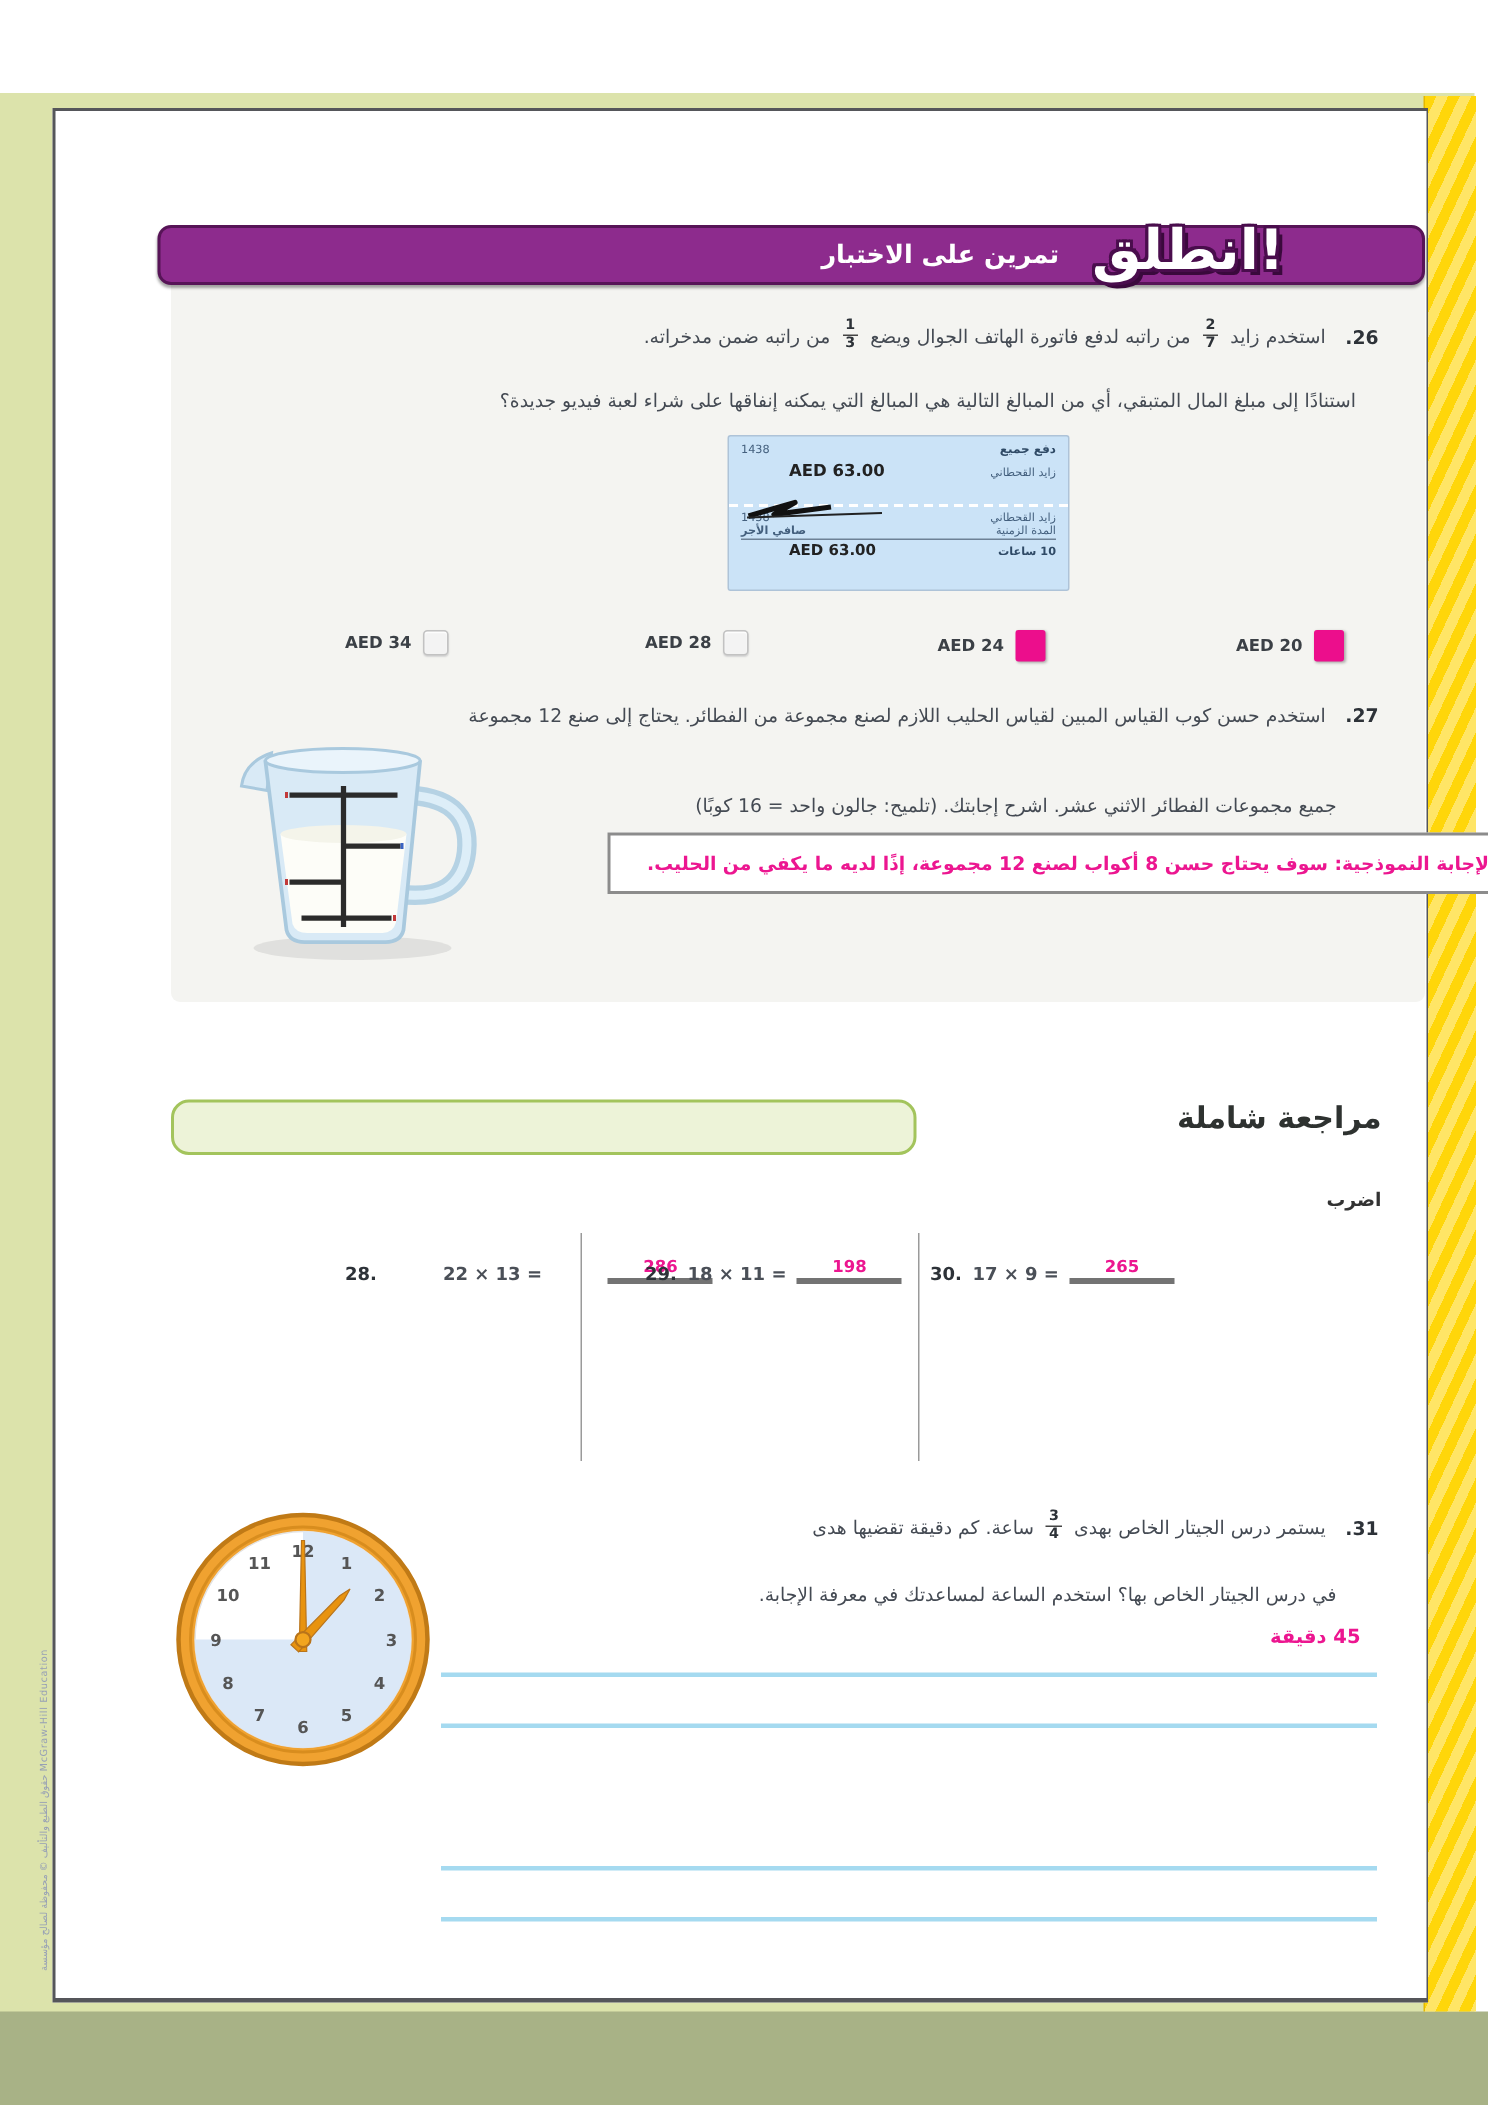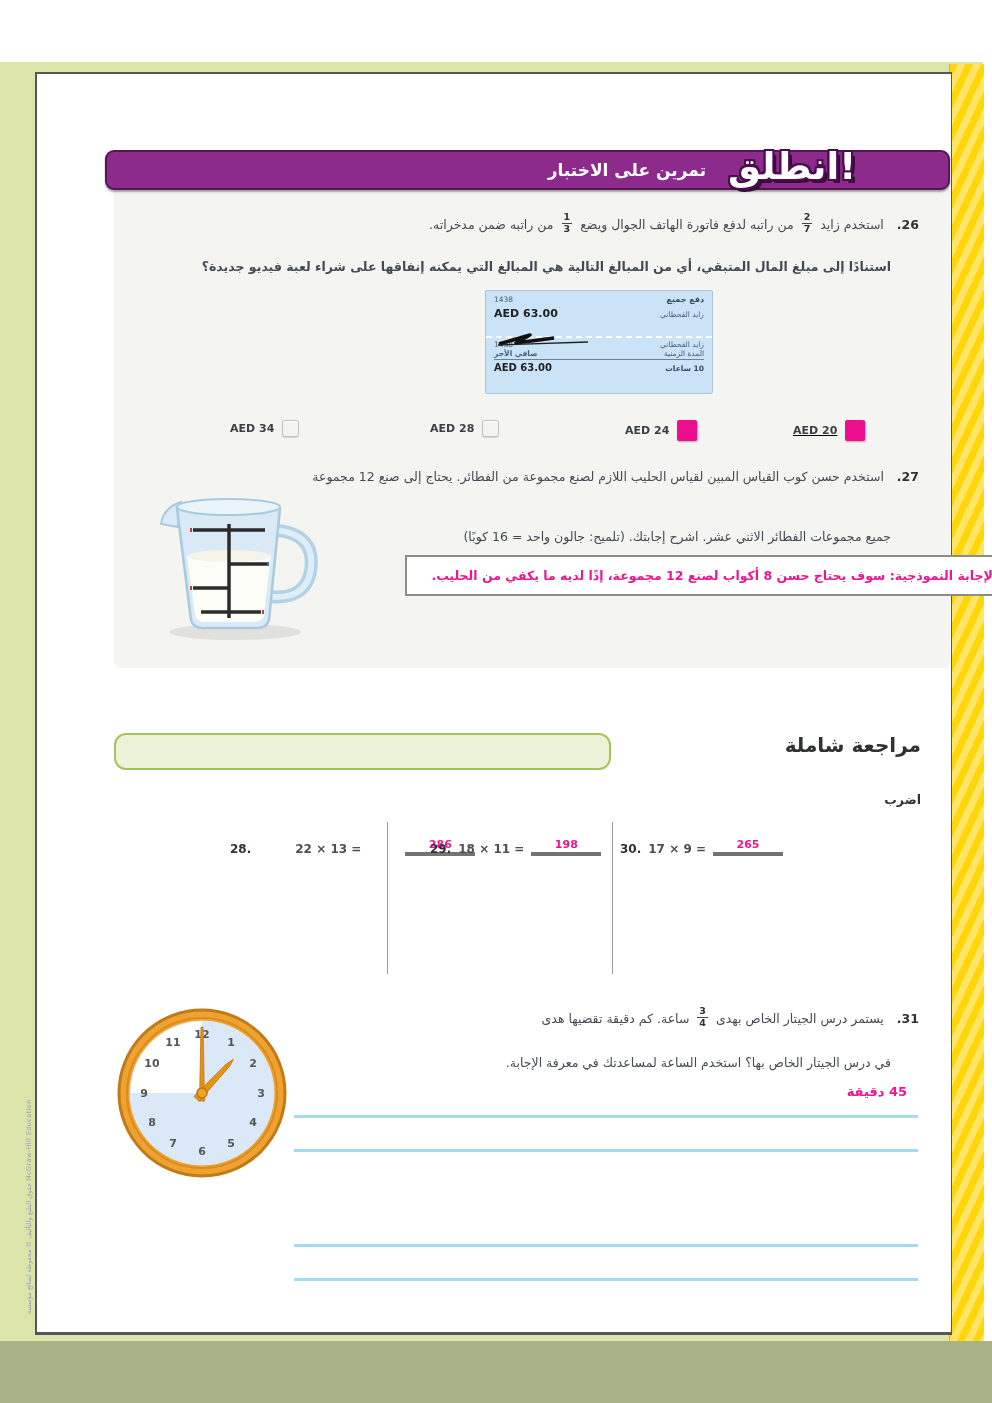--- a/index.html
+++ b/index.html
@@ -30,21 +30,21 @@
   .qnum{font-weight:bold;color:#2d3238;margin-left:9px;}
   .frac{display:inline-flex;flex-direction:column;align-items:center;vertical-align:middle;
     font-size:9.5px;font-weight:bold;line-height:1.15;margin:0 4px;position:relative;top:-2px;color:#2d3238;}
   .frac .den{border-top:1px solid #444;padding:0 2px;}
   .pink{color:#ec1690;font-weight:bold;}
   
   .paycheck{position:absolute;left:448px;top:216px;width:228px;height:104px;background:#cbe3f7;
     border:1px solid #aec3d8;border-radius:2px;box-sizing:border-box;padding:4px 8px;direction:rtl;font-size:7.5px;color:#44607e;}
   .pc-row{display:flex;justify-content:space-between;align-items:baseline;}
   .pc-title{font-weight:bold;font-size:8px;color:#2f4a66;}
-  .pc-amount{font-weight:bold;font-size:11px;color:#222;direction:ltr;}
+  .pc-amount{font-weight:bold;font-size:11px;color:#222;direction:ltr;margin-left:32px;}
   .pc-divider{border-top:2px dashed #fff;margin:3px -8px 2px;}
   .pc-rule{border-top:1.5px solid #6d8196;margin:1px 0 2px;}
   .sig{position:absolute;left:10px;top:40px;}
   
   .opt{position:absolute;top:346px;display:flex;align-items:center;gap:8px;direction:ltr;}
   .opt-label{font-weight:bold;font-size:11px;color:#3b4046;}
   .checkbox{width:15px;height:15px;background:#f3f3f3;border:1px solid #c2c2c2;border-radius:3px;
     box-shadow:inset 0 1px 1px #fff,0 1px 1px #d5d5d5;}
   .checkbox.on{width:20px;height:21px;background:#ec0e8c;border:none;border-radius:2px;
     box-shadow:1px 1px 2px rgba(0,0,0,.3);}
@@ -94,21 +94,21 @@
           <span>2</span>
           <span class="den">7</span>
         </span>
       <span>من راتبه لدفع فاتورة الهاتف الجوال ويضع</span>
       <span class="frac">
           <span>1</span>
           <span class="den">3</span>
         </span>
       <span>من راتبه ضمن مدخراته.</span>
     </div>
-    <div class="qline" style="top:184px;right:60px;font-weight:bold;">استنادًا إلى مبلغ المال المتبقي، أي من المبالغ التالية هي المبالغ التي يمكنه إنفاقها على شراء لعبة فيديو جديدة؟</div>
+    <div class="qline" style="top:184px;right:47px;">استنادًا إلى مبلغ المال المتبقي، أي من المبالغ التالية هي المبالغ التي يمكنه إنفاقها على شراء لعبة فيديو جديدة؟</div>
 
     <div class="paycheck">
       <div class="pc-row">
         <span class="pc-title">دفع جميع</span>
         <span>1438</span>
       </div>
       <div class="pc-row" style="margin-top:3px;">
         <span>زايد القحطاني</span>
         <span class="pc-amount">AED 63.00</span>
       </div>
@@ -137,21 +137,21 @@
       <span class="checkbox"></span>
     </div>
     <div class="opt" style="left:393px;">
       <span class="opt-label">AED 28</span>
       <span class="checkbox"></span>
     </div>
     <div class="opt" style="left:588px;">
       <span class="opt-label">AED 24</span>
       <span class="checkbox on"></span>
     </div>
-    <div class="opt" style="left:756px;text-decoration:underline;">
+    <div class="opt" style="left:787px;">
       <span class="opt-label">AED 20</span>
       <span class="checkbox on"></span>
     </div>
 
     <div class="qline" style="top:394px;right:32px;">
       <span class="qnum">27.</span>
       <span>استخدم حسن كوب القياس المبين لقياس الحليب اللازم لصنع مجموعة من الفطائر. يحتاج إلى صنع 12 مجموعة</span>
     </div>
     <div class="qline" style="top:454px;right:60px;">جميع مجموعات الفطائر الاثني عشر. اشرح إجابتك. (تلميح: جالون واحد = 16 كوبًا)</div>
 

